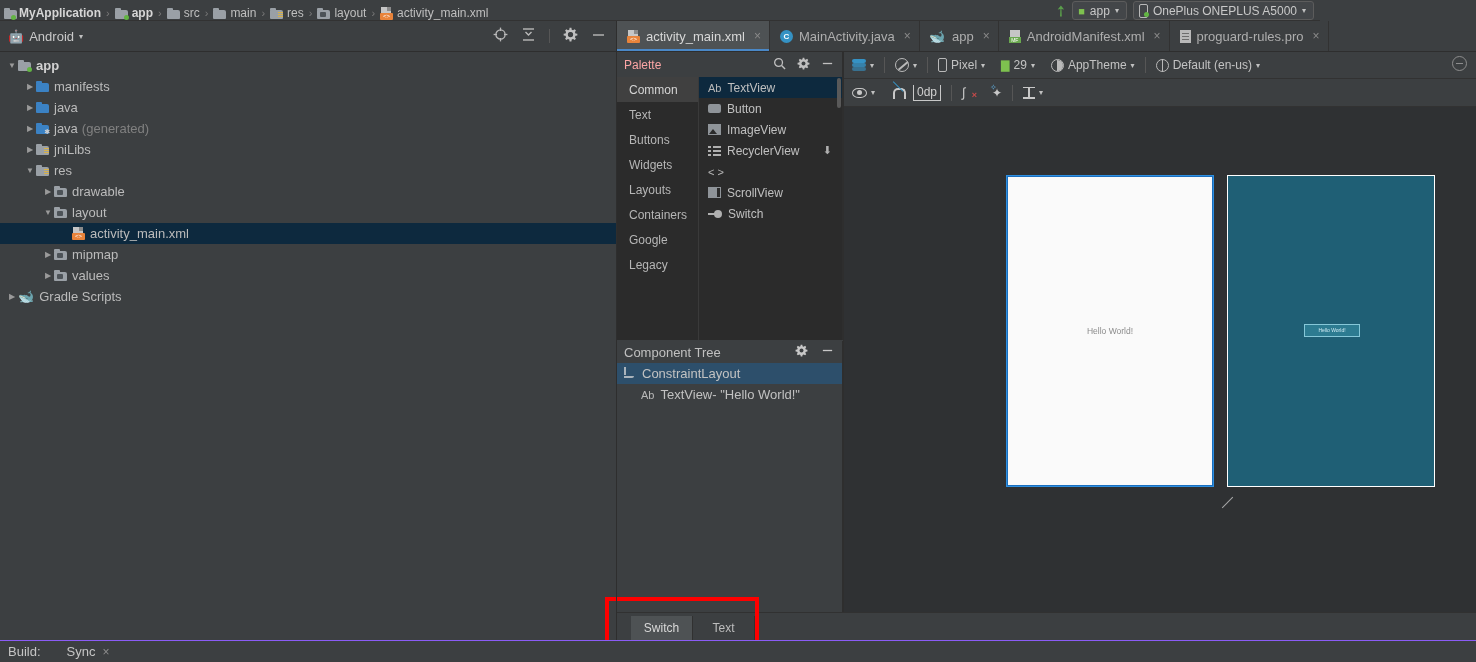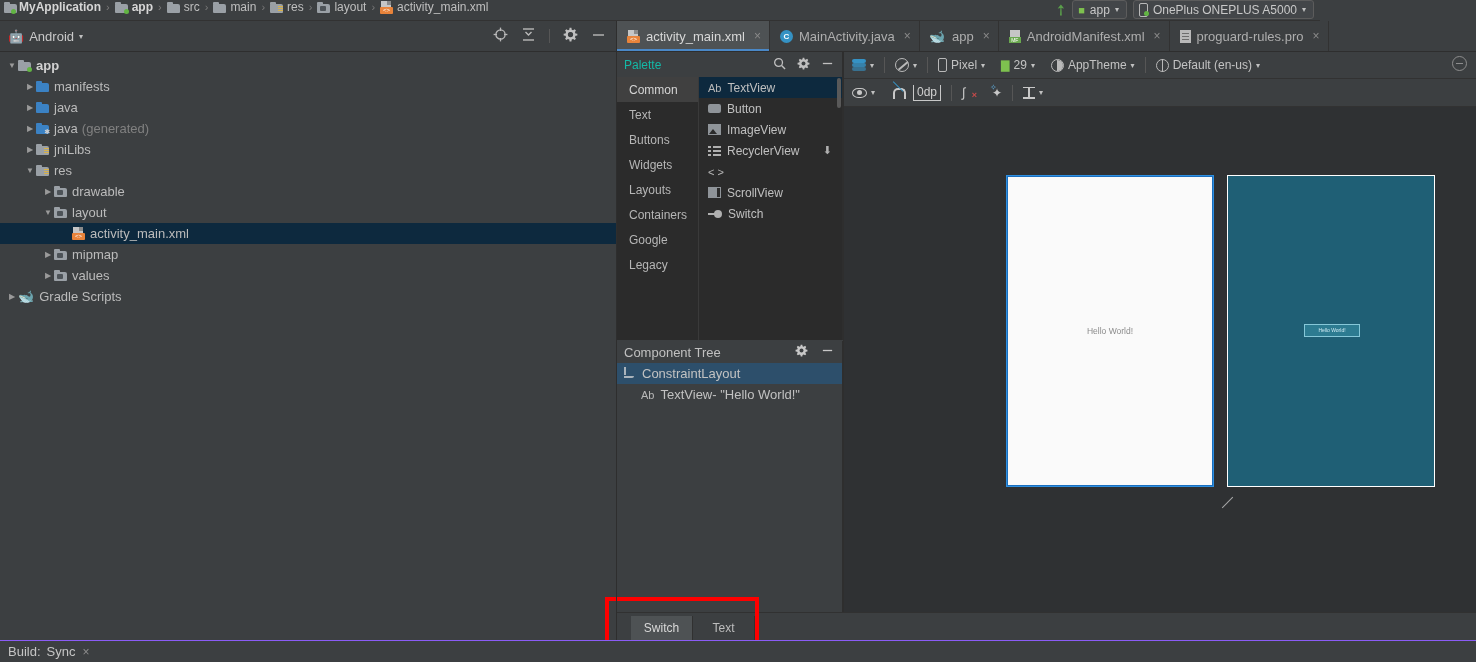--- a/index.html
+++ b/index.html
@@ -10,21 +10,21 @@
     font-size: 12px;
     color: #bbbbbb;
     overflow: hidden;
   }
   .app { position: relative; width: 1476px; height: 662px; }
 
   
   .topbar {
     position: absolute; left: 0; top: 0; width: 1320px; height: 21px;
     background: #3c3f41;
-    display: flex; align-items: flex-start;
+    display: flex; align-items: flex-end;
     border-bottom: 1px solid #323232;
   }
   .crumbs { display: flex; align-items: center; padding-left: 4px; flex: 1; }
   .crumb { display: flex; align-items: center; gap: 4px; color: #bfbfbf; font-size: 12px; white-space: nowrap; }
   .crumb.bold { font-weight: bold; color: #d6d6d6; }
   .crumb-sep { color: #7a7a7a; margin: 0 5px; font-size: 11px; }
   .top-right { display: flex; align-items: center; gap: 6px; padding-right: 6px; }
   .run-arrow { color: #5a9e4b; font-size: 15px; line-height: 1; transform: rotate(-45deg); display:inline-block;}
   .combo {
     display: flex; align-items: center; gap: 5px;
@@ -99,21 +99,21 @@
   .proicon { width:11px;height:13px;position:relative;display:inline-block;}
   .proicon .pg{position:absolute;left:0;top:0;width:11px;height:13px;background:#b9b9b9;}
   .proicon .l{position:absolute;left:2px;width:7px;height:1px;background:#6d6d6d;}
 
   
   .palette-header {
     position: absolute; left: 617px; top: 52px; width: 226px; height: 25px;
     background: #3c3f41; display:flex; align-items:center;
     border-right: 1px solid #2e2e2e;
   }
-  .palette-header .t { padding-left: 7px; font-size: 12px; color: #14b8a6;}
+  .palette-header .t { padding-left: 7px; font-size: 12px; color: #fca5a5;}
   .palette-header .icons { margin-left:auto; display:flex; align-items:center; gap:11px; padding-right: 8px;}
 
   .palette-body {
     position:absolute; left:617px; top:77px; width:226px; height:263px;
     background:#2b2b2b; display:flex; border-right: 1px solid #2e2e2e;
   }
   .pal-cats { width: 81px; background:#2b2b2b; padding-top:0px;}
   .pal-cat { height:25px; display:flex; align-items:center; padding-left:12px; font-size:12px; color:#b6b6b6;}
   .pal-cat.sel { background:#404040; color:#d4d4d4;}
   .pal-items { flex:1; background:#2b2b2b; border-left:1px solid #3a3a3a;}
@@ -243,21 +243,21 @@
     border:4px solid #fe0000; pointer-events:none;
   }
 
   
   .statusbar {
     position:absolute; left:0; top:640px; width:1476px; height:22px;
     background:#3c3f41; border-top:1px solid #8b5cf6;
     display:flex; align-items:center;
   }
   .sb-build{ padding-left:8px; font-size:13px; color:#c5c5c5;}
-  .sb-sync{ margin-left:6px; font-size:13px; color:#c5c5c5; display:flex; align-items:flex-end; gap:7px;}
+  .sb-sync{ margin-left:26px; font-size:13px; color:#c5c5c5; display:flex; align-items:flex-end; gap:7px;}
   .sb-sync .x{ color:#8d8d8d; font-size:12px;}
   .vline-617 {
     position:absolute; left:616px; top:21px; width:1px; height:619px; background:#2e2e2e;
   }
   .vline-843 {
     position:absolute; left:843px; top:52px; width:1px; height:560px; background:#2e2e2e;
   }
 </style>
 </head>
 <body>

